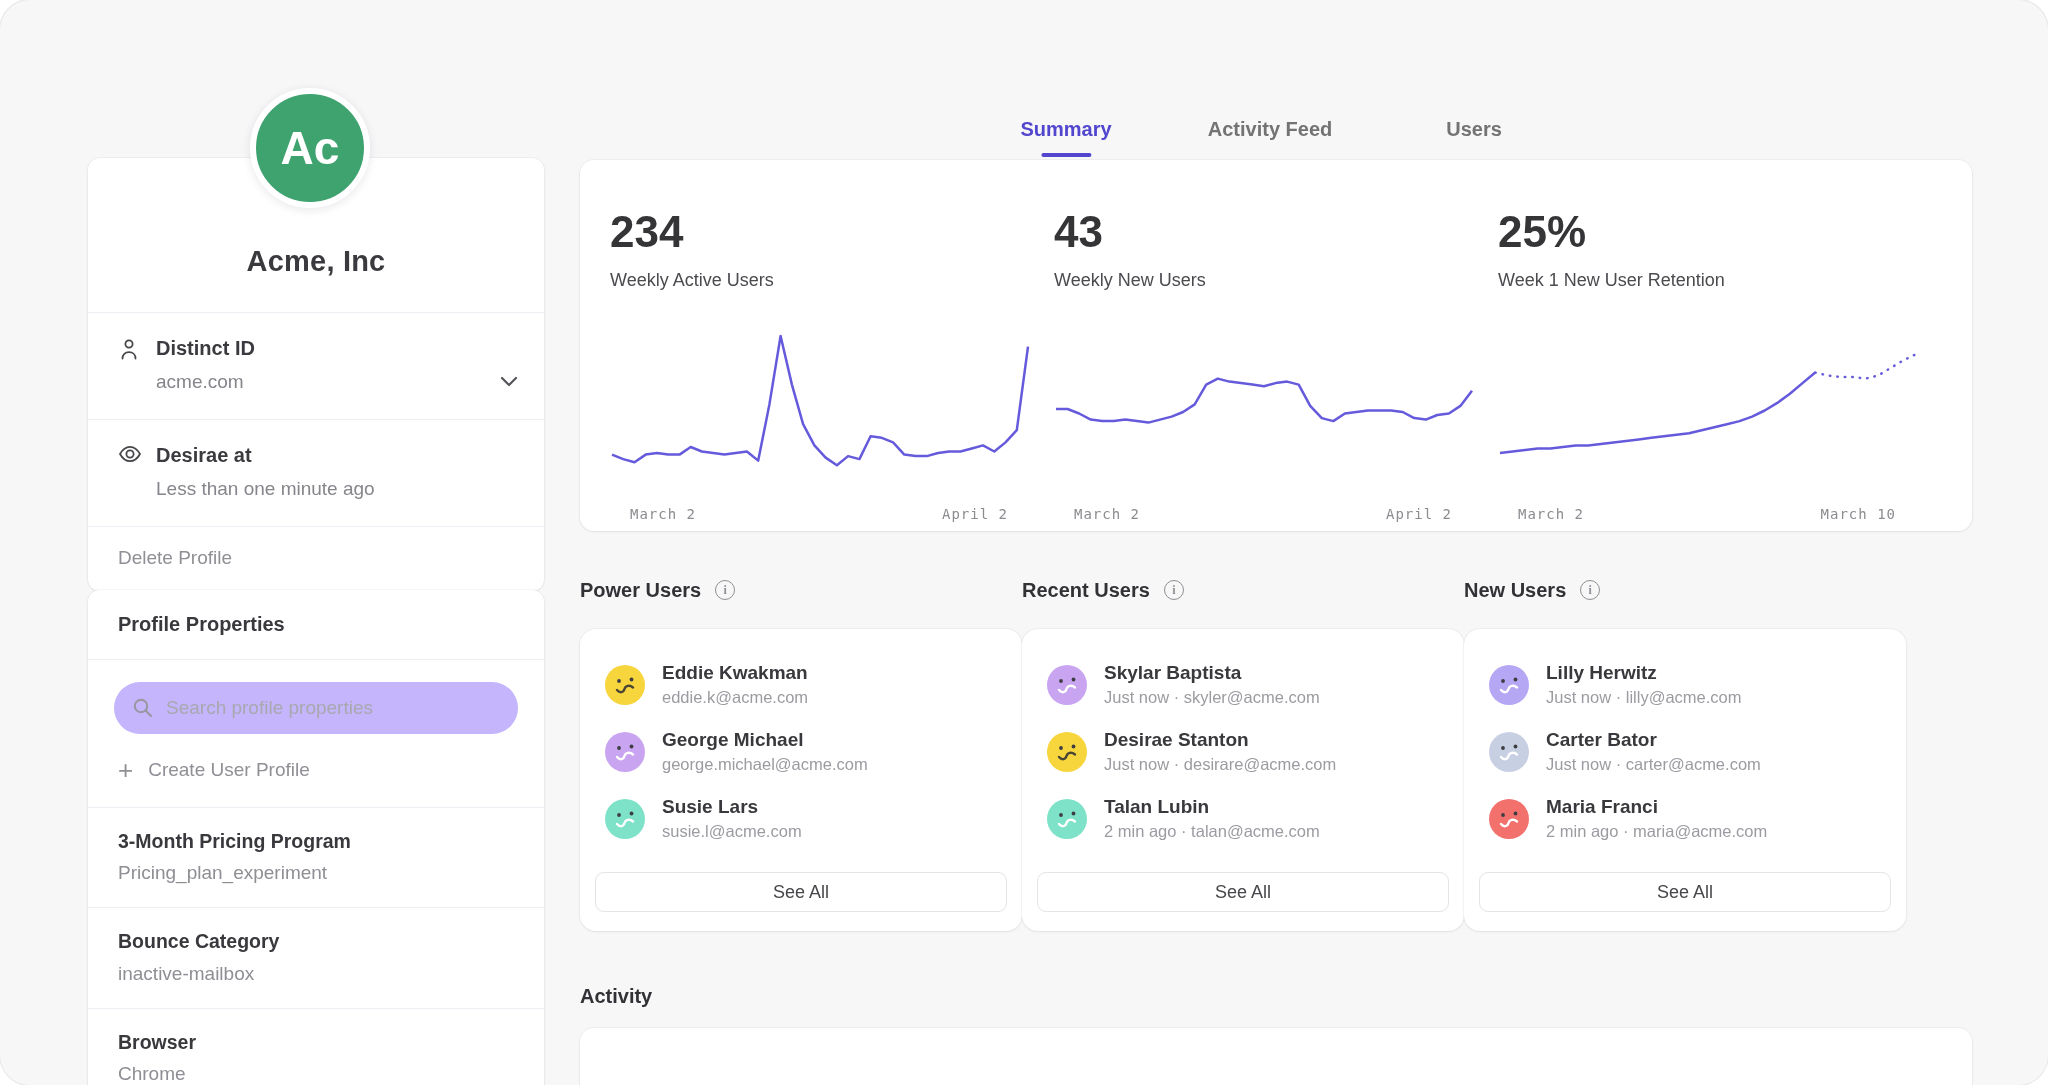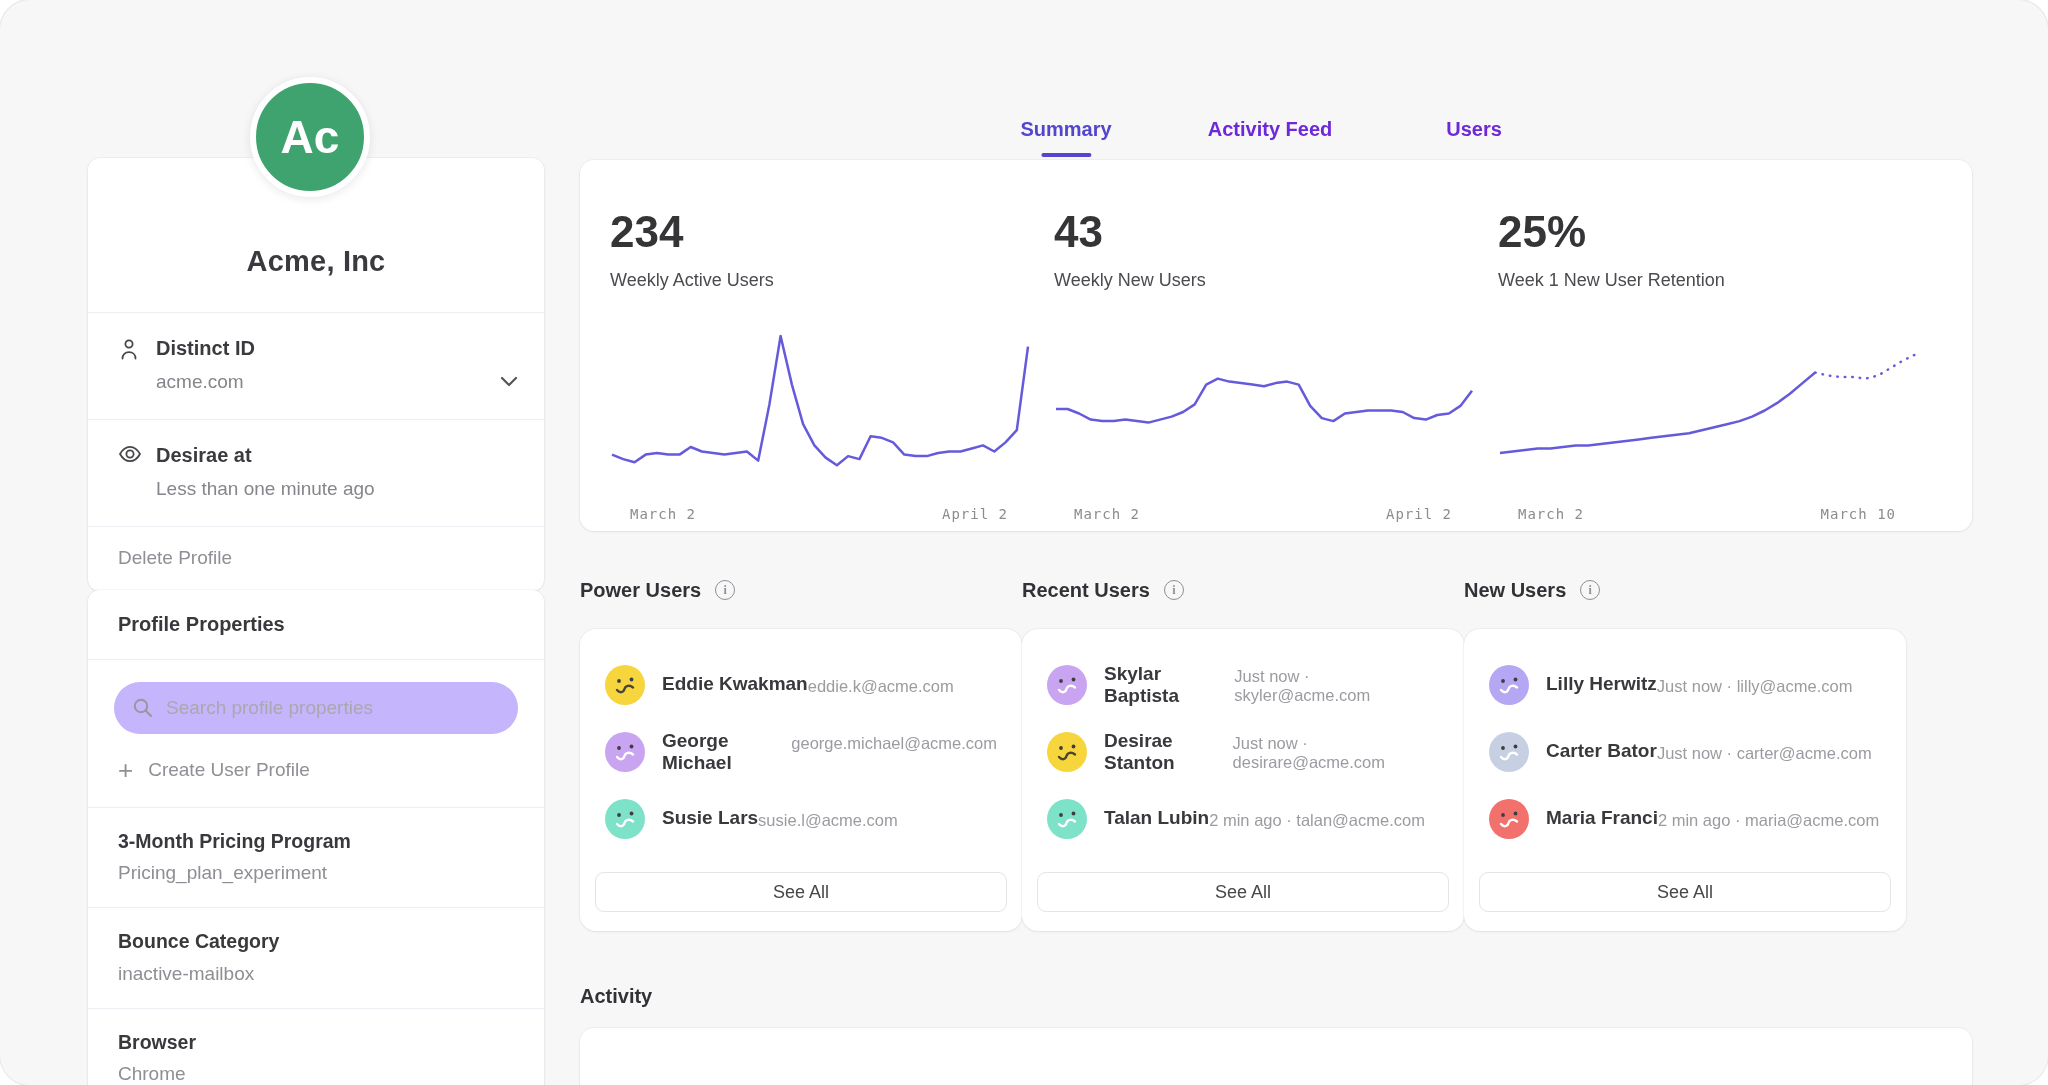--- a/index.html
+++ b/index.html
@@ -5,21 +5,21 @@
   html,body{margin:0;padding:0;background:#ffffff;}
   *{box-sizing:border-box;}
   .frame{
     position:relative;width:2048px;height:1085px;background:#F7F7F8;
     border-radius:30px;overflow:hidden;box-shadow:0 0 0 1px #E7E7EA;
     font-family:"Liberation Sans",sans-serif;color:#3A3A3E;
   }
   .card{position:absolute;background:#fff;border-radius:12px;
     box-shadow:0 1px 3px rgba(25,25,50,.06),0 0 0 1px rgba(25,25,50,.035);}
   
-  .avatar-badge{position:absolute;left:250px;top:77px;width:120px;height:120px;border-radius:50%;
+  .avatar-badge{position:absolute;left:250px;top:88px;width:120px;height:120px;border-radius:50%;
     border:6px solid #fff;display:flex;align-items:center;justify-content:center;
     font-size:46px;font-weight:700;color:#fff;z-index:3;box-shadow:0 2px 10px rgba(30,30,60,.10);}
   .profile-card{left:88px;top:158px;width:456px;}
   .company-row{height:154px;display:flex;align-items:flex-end;justify-content:center;padding-bottom:34px;}
   .company-name{font-size:29px;font-weight:700;color:#3A3A3E;margin:0;letter-spacing:.2px;}
   .field-row{position:relative;border-top:1px solid #EDEDF3;padding:24px 28px 26px 30px;display:flex;gap:13px;}
   .f-icon{width:25px;flex:0 0 25px;padding-top:1px;}
   .f-icon svg{stroke:#47474B;fill:none;stroke-width:1.8;stroke-linecap:round;stroke-linejoin:round;}
   .f-label{font-size:20px;font-weight:600;color:#3B3B3F;line-height:1.1;}
   .f-value{margin-top:13px;font-size:19px;color:#85858B;line-height:1.1;}
@@ -35,21 +35,21 @@
   .search-wrap input::placeholder{color:#A8A8AE;}
   .search-icon{position:absolute;left:18px;top:15px;width:22px;height:22px;}
   .search-icon svg{stroke:#97979D;fill:none;stroke-width:2;stroke-linecap:round;}
   .create-row{display:flex;align-items:center;gap:15px;padding:25px 4px 26px;color:#8F8F95;font-size:19px;cursor:pointer;}
   .plus-glyph{font-size:26px;line-height:19px;color:#8F8F95;font-weight:400;}
   .prop-row{border-top:1px solid #EDEDF3;padding:23px 30px;cursor:pointer;}
   .prop-name{font-size:19.5px;font-weight:600;color:#39393D;line-height:1.1;}
   .prop-value{margin-top:11px;font-size:19px;color:#8E8E94;line-height:1.1;}
   
   .tab{position:absolute;top:118px;transform:translateX(-50%);font-size:20px;font-weight:600;
-    color:#6d28d9;cursor:pointer;padding-bottom:16px;white-space:nowrap;}
+    color:#737373;cursor:pointer;padding-bottom:16px;white-space:nowrap;}
   .tab.active{color:#5246CE;}
   .tab.active::after{content:"";position:absolute;left:50%;transform:translateX(-50%);bottom:0;
     width:50px;height:4px;border-radius:2px;background:#5246CE;}
   
   .summary-card{left:580px;top:160px;width:1392px;height:371px;border-radius:14px;display:flex;padding:30px;}
   .stat-col{flex:1;min-width:0;margin-top:20px;}
   .stat-value{font-size:44px;font-weight:700;color:#353538;line-height:1;}
   .stat-label{margin-top:16px;font-size:18px;color:#4A4A4F;line-height:1.2;}
   .chart{margin:40px 24px 0 0;height:160px;}
   .chart svg{display:block;}
@@ -62,21 +62,21 @@
   .info-icon{width:20px;height:20px;border:1.5px solid #8F8F95;border-radius:50%;color:#8F8F95;
     font-size:12px;display:flex;align-items:center;justify-content:center;
     font-family:"Liberation Serif",serif;cursor:pointer;flex:0 0 20px;}
   .user-card{margin-top:27px;background:#fff;border-radius:16px;height:302px;padding:22px 0 18px;
     box-shadow:0 1px 3px rgba(25,25,50,.06),0 0 0 1px rgba(25,25,50,.035);}
   .user-item{display:flex;align-items:center;gap:17px;padding:0 25px;height:67px;cursor:pointer;}
   .u-avatar{width:40px;height:40px;border-radius:50%;flex:0 0 40px;overflow:hidden;}
   .u-avatar svg{display:block;width:40px;height:40px;}
   .u-avatar .eye{fill:#3E3E42;}
   .u-avatar .squiggle{fill:none;stroke-width:2.4;stroke-linecap:round;}
-  .u-text{display:flex;min-width:0;}
+  .u-text{display:flex;flex-direction:column;min-width:0;}
   .u-name{font-size:19px;font-weight:600;color:#39393D;line-height:1.15;}
   .u-sub{margin-top:4px;font-size:16.5px;color:#9B9BA1;line-height:1.15;}
   .see-all{margin:20px 15px 0;height:40px;border:1px solid #E3E3E8;border-radius:9px;background:#fff;
     display:flex;align-items:center;justify-content:center;font-size:18px;color:#47474B;cursor:pointer;}
   
   .activity-head{position:absolute;left:580px;top:985px;font-size:20px;font-weight:700;color:#323236;}
   .activity-card{left:580px;top:1028px;width:1392px;height:220px;border-radius:14px;display:flex;padding:46px 30px 0;}
 </style>
 </head>
 <body>

